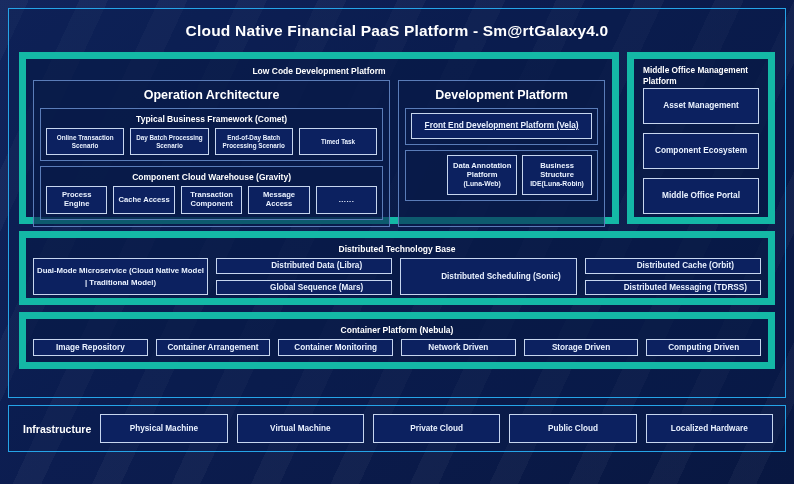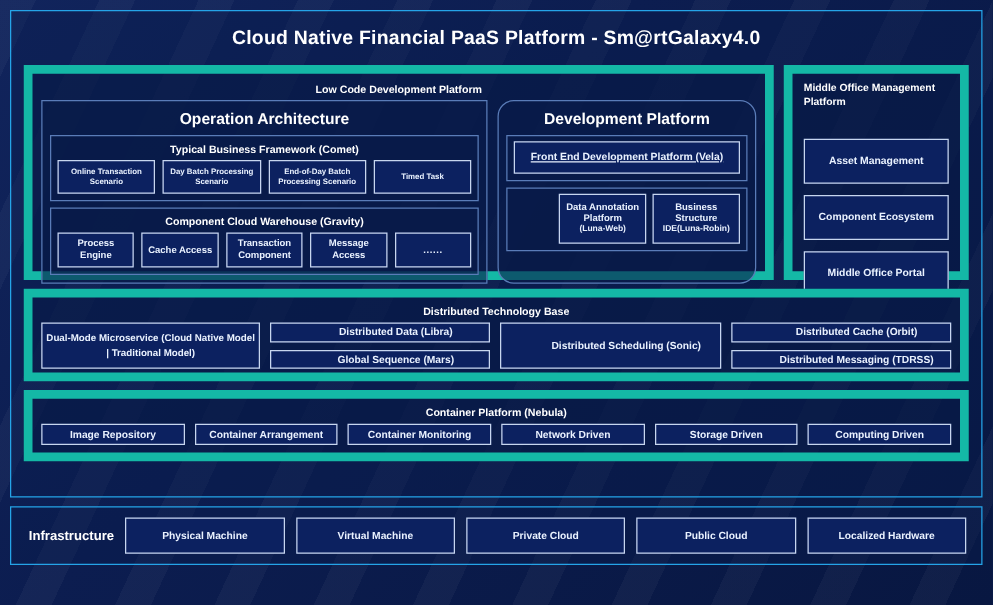--- a/index.html
+++ b/index.html
@@ -119,21 +119,21 @@
     display: flex;
     gap: 8px;
     flex: 1 1 auto;
   }
   .subpanel {
     display: flex;
     flex-direction: column;
     padding: 4px 6px 6px 6px;
   }
   #op-arch { flex: 1.78 1 0; }
-  #dev-plat { flex: 1 1 0; border-radius: 13px; }
+  #dev-plat { flex: 1 1 0; }
   .subpanel-title {
     text-align: center;
     font-size: 12.5px;
     font-weight: bold;
     padding: 3px 0 6px 0;
   }
 
   .group {
     padding: 3px 5px 5px 5px;
     margin-bottom: 5px;
@@ -201,21 +201,21 @@
   #middle-office {
     flex: 0 0 148px;
     padding: 6px 9px 8px 9px;
     display: flex;
     flex-direction: column;
   }
   #middle-office-title {
     font-size: 8.3px;
     font-weight: bold;
     line-height: 1.35;
-    padding-bottom: 24px;
+    padding-bottom: 1px;
   }
   #middle-office-list {
     display: flex;
     flex-direction: column;
     gap: 9px;
   }
   #middle-office-list .chip {
     height: 36px;
     font-size: 8.3px;
     font-weight: bold;

